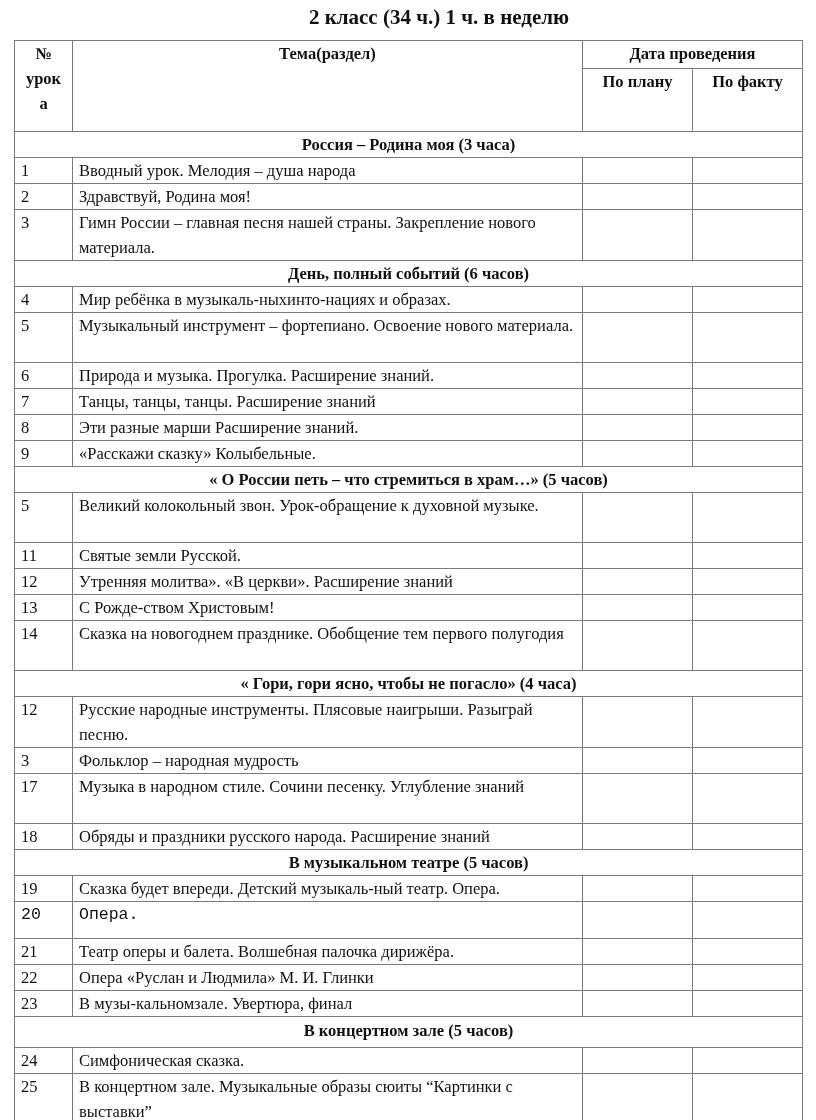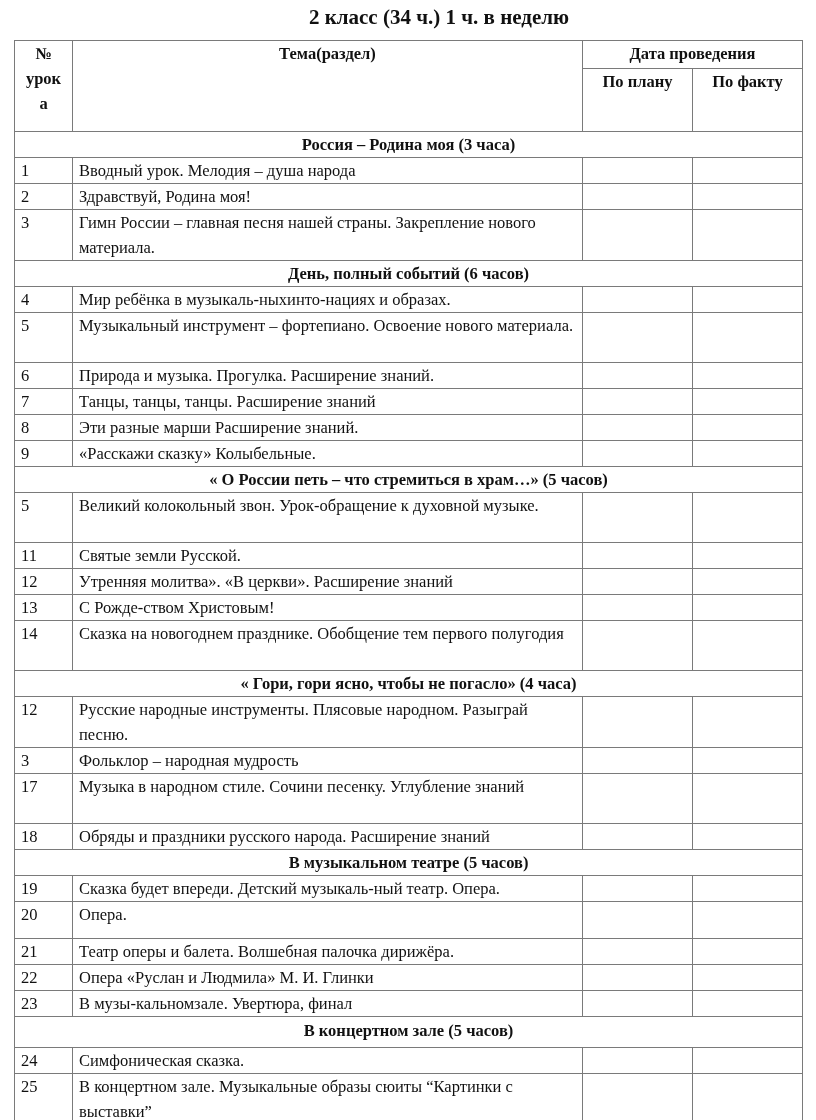--- a/index.html
+++ b/index.html
@@ -18,21 +18,21 @@
   .col-fact { width: 110px; }
   .h-num { line-height: 23px; padding-top: 4px; }
   .h-topic { padding-top: 4px; margin-top: 12px; }
   .h-date { height: 27px; padding-top: 2px; }
   .h-sub { height: 62px; padding-top: 3px; }
   td.section { text-align: center; font-weight: bold; height: 25px; padding-top: 0; line-height: 25px; }
   td.num { padding-left: 4px; }
   td.topic { padding-left: 7px; padding-right: 4px; }
   tr.single td { height: 24px; }
   tr.double td { height: 49px; }
-  tr.tall td { height: 36px; }
+  tr.tall td { height: 36px; font-family: Liberation Mono, monospace; }
 </style>
 </head>
 <body>
 
 <div class="title">2 класс (34 ч.) 1 ч. в неделю</div>
 
 <table class="plan">
   <colgroup>
     <col class="col-num">
       <col class="col-topic">
@@ -150,21 +150,21 @@
       <td class="topic">Сказка на новогоднем празднике.  Обобщение тем первого полугодия</td>
       <td></td>
       <td></td>
     </tr>
 
     <tr>
         <td colspan="4" class="section">« Гори, гори ясно, чтобы не погасло» (4 часа)</td>
       </tr>
     <tr class="double">
       <td class="num">12</td>
-      <td class="topic">Русские народные инструменты. Плясовые народном. Разыграй песню.</td>
+      <td class="topic">Русские народные инструменты. Плясовые наигрыши. Разыграй песню.</td>
       <td></td>
       <td></td>
     </tr>
     <tr class="single">
       <td class="num">3</td>
       <td class="topic">Фольклор – народная мудрость</td>
       <td></td>
       <td></td>
     </tr>
     <tr class="double">

